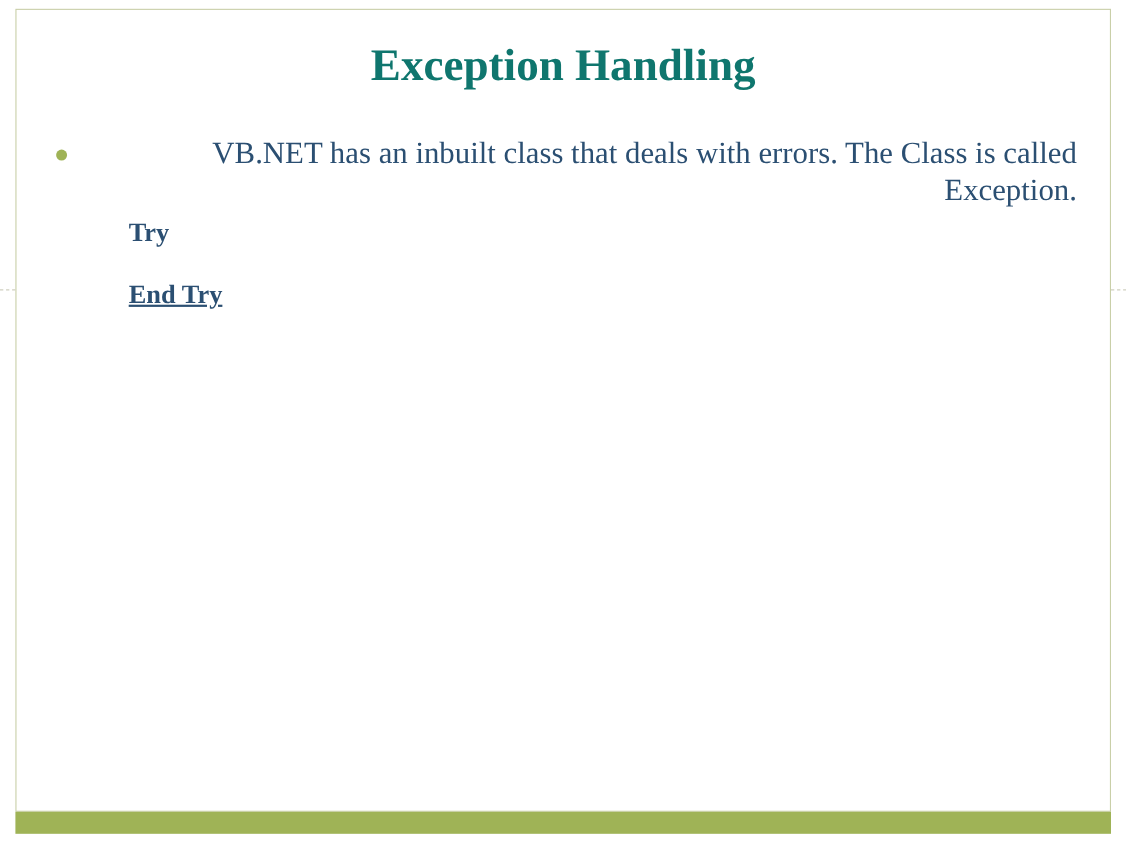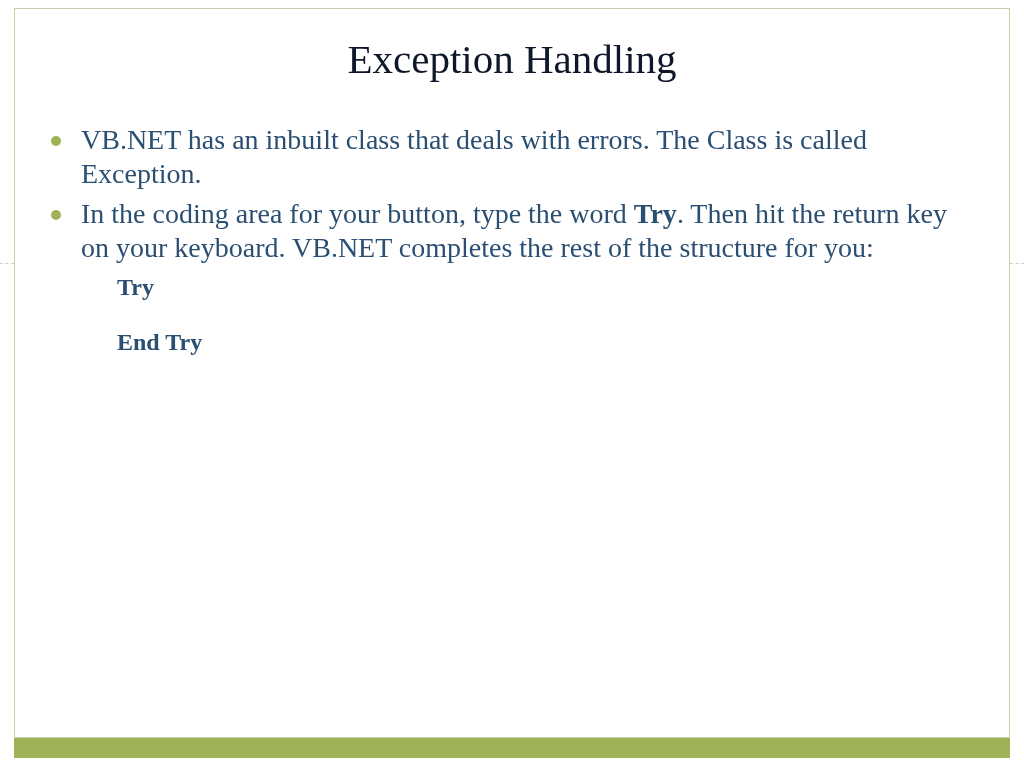--- a/index.html
+++ b/index.html
@@ -30,37 +30,38 @@
     left: 0;
     width: 14px;
   }
   .dashed-right {
     right: 0;
     width: 14px;
   }
   .slide-title {
     text-align: center;
     font-size: 41px;
-    font-weight: normal;
-    color: #0f172a;
+    font-weight: bold;
+    color: #0f766e;
     padding-top: 26px;
   }
   .content {
     padding: 40px 30px 0 30px;
   }
   ul.bullets {
     list-style: none;
   }
   ul.bullets > li {
     position: relative;
     padding-left: 36px;
     font-size: 28px;
     line-height: 1.22;
     color: #2b4f72;
     margin-bottom: 6px;
+    text-align: right;
   }
   ul.bullets > li::before {
     content: "";
     position: absolute;
     left: 6px;
     top: 13px;
     width: 10px;
     height: 10px;
     background: #9fb356;
     border-radius: 50%;
@@ -73,44 +74,41 @@
   .code-block {
     padding-left: 72px;
     font-size: 24px;
     font-weight: bold;
     color: #2b4f72;
     line-height: 1.3;
   }
   .code-block .line {
     margin-bottom: 24px;
   }
-  .code-block .line:last-child { margin-bottom: 0; }
+  .code-block .line:last-child { margin-bottom: 0; text-decoration: underline; }
   .footer-bar {
     position: absolute;
     left: 14px;
     right: 14px;
     bottom: 10px;
     height: 20px;
     background: #9fb356;
   }
 </style>
 </head>
 <body>
 
 <div class="slide-frame">
   <h1 class="slide-title">Exception Handling</h1>
 
   <div class="content">
     <ul class="bullets">
       <li>
         <span>VB.NET has an inbuilt class that deals with errors. The Class is called Exception.</span>
       </li>
-      <li>
-        <span>In the coding area for your button, type the word </span><span class="bold">Try</span><span>. Then hit the return key on your keyboard. VB.NET completes the rest of the structure for you:</span>
-      </li>
     </ul>
     <div class="code-block">
       <div class="line">Try</div>
       <div class="line">End Try</div>
     </div>
   </div>
 </div>
 
 <div class="dashed-line dashed-left"></div>
 <div class="dashed-line dashed-right"></div>

